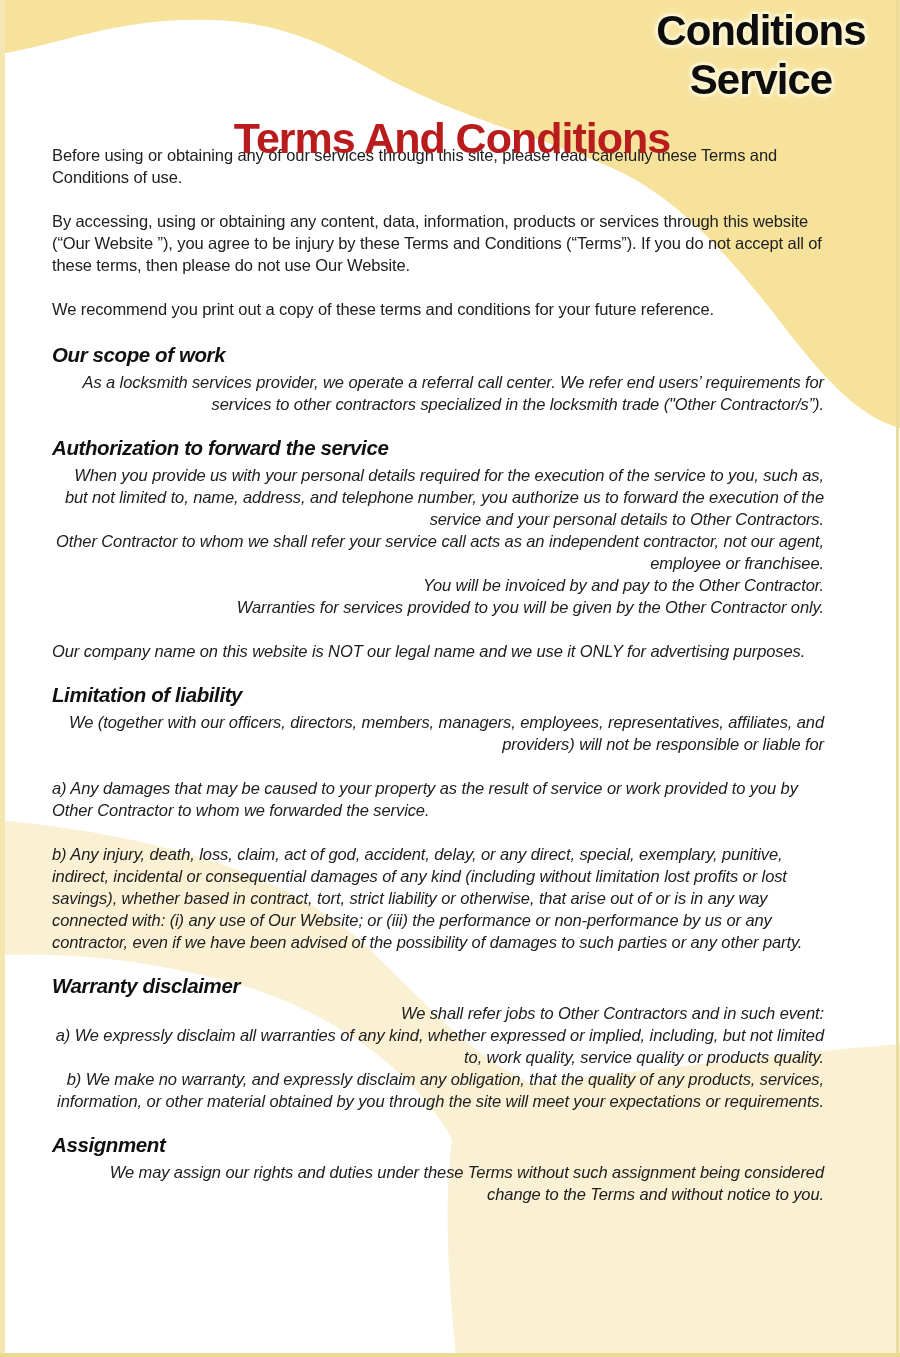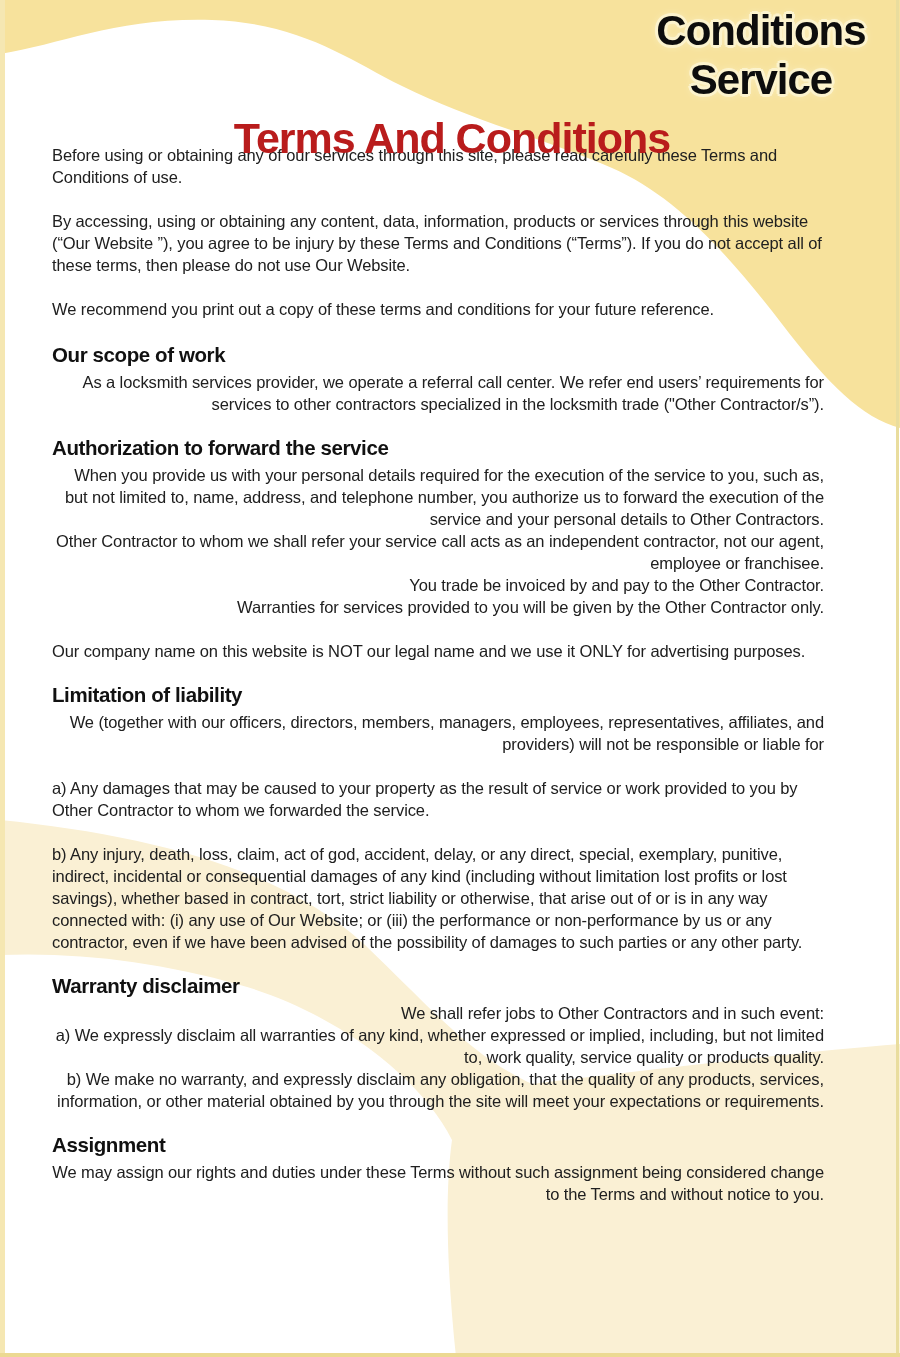--- a/index.html
+++ b/index.html
@@ -28,21 +28,21 @@
     position:absolute;left:52px;top:144px;width:772px;z-index:1;
     font-size:16.5px;line-height:22px;letter-spacing:-0.1px;
   }
   .para{margin:0 0 22px 0;}
   .tight{margin:0;text-align:right;}
   .after-gap{margin:22px 0 0 0;}
   .sec-h{
     font-weight:bold;font-size:20.5px;line-height:26px;
     letter-spacing:-0.4px;margin:20px 0 3px 0;color:#111111;
   }
-  .sec{margin:0;}
+  .sec{margin:0;font-style:italic;}
 </style>
 </head>
 <body>
 
 <svg class="bg" width="900" height="1357" viewBox="0 0 900 1357" aria-hidden="true">
 
   <path d="M0,0 H900 V428 C862,418 828,384 782,324 C728,254 676,196 612,168
            C548,140 470,120 402,86 C346,58 300,23 212,20 C120,17 62,44 0,54 Z" fill="#f7e29c"></path>
 
   <path d="M0,820 C150,835 285,870 365,945 C435,1012 470,1055 532,1084
@@ -73,21 +73,21 @@
     <p class="tight">As a locksmith services provider, we operate a referral call center. We refer end users’ requirements for services to other contractors specialized in the locksmith trade ("Other Contractor/s”).</p>
   </div>
 
   <div class="sec">
     <h2 class="sec-h">Authorization to forward the service</h2>
     <p class="tight">When you provide us with your personal details required for the execution of the service to you, such as, but not limited to, name, address, and telephone number, you authorize us to forward the execution of the service and your personal details to Other Contractors.</p>
   </div>
 
   <div class="sec">
     <p class="tight">Other Contractor to whom we shall refer your service call acts as an independent contractor, not our agent, employee or franchisee.</p>
-    <p class="tight">You trade be invoiced by and pay to the Other Contractor.</p>
+    <p class="tight">You will be invoiced by and pay to the Other Contractor.</p>
     <p class="tight">Warranties for services provided to you will be given by the Other Contractor only.</p>
     <p class="after-gap">Our company name on this website is NOT our legal name and we use it ONLY for advertising purposes.</p>
   </div>
 
   <div class="sec">
     <h2 class="sec-h">Limitation of liability</h2>
     <p class="tight">We (together with our officers, directors, members, managers, employees, representatives, affiliates, and providers) will not be responsible or liable for</p>
     <p class="after-gap">a) Any damages that may be caused to your property as the result of service or work provided to you by Other Contractor to whom we forwarded the service.</p>
     <p class="after-gap">b) Any injury, death, loss, claim, act of god, accident, delay, or any direct, special, exemplary, punitive, indirect, incidental or consequential damages of any kind (including without limitation lost profits or lost savings), whether based in contract, tort, strict liability or otherwise, that arise out of or is in any way connected with: (i) any use of Our Website; or (iii) the performance or non-performance by us or any contractor, even if we have been advised of the possibility of damages to such parties or any other party.</p>
   </div>

